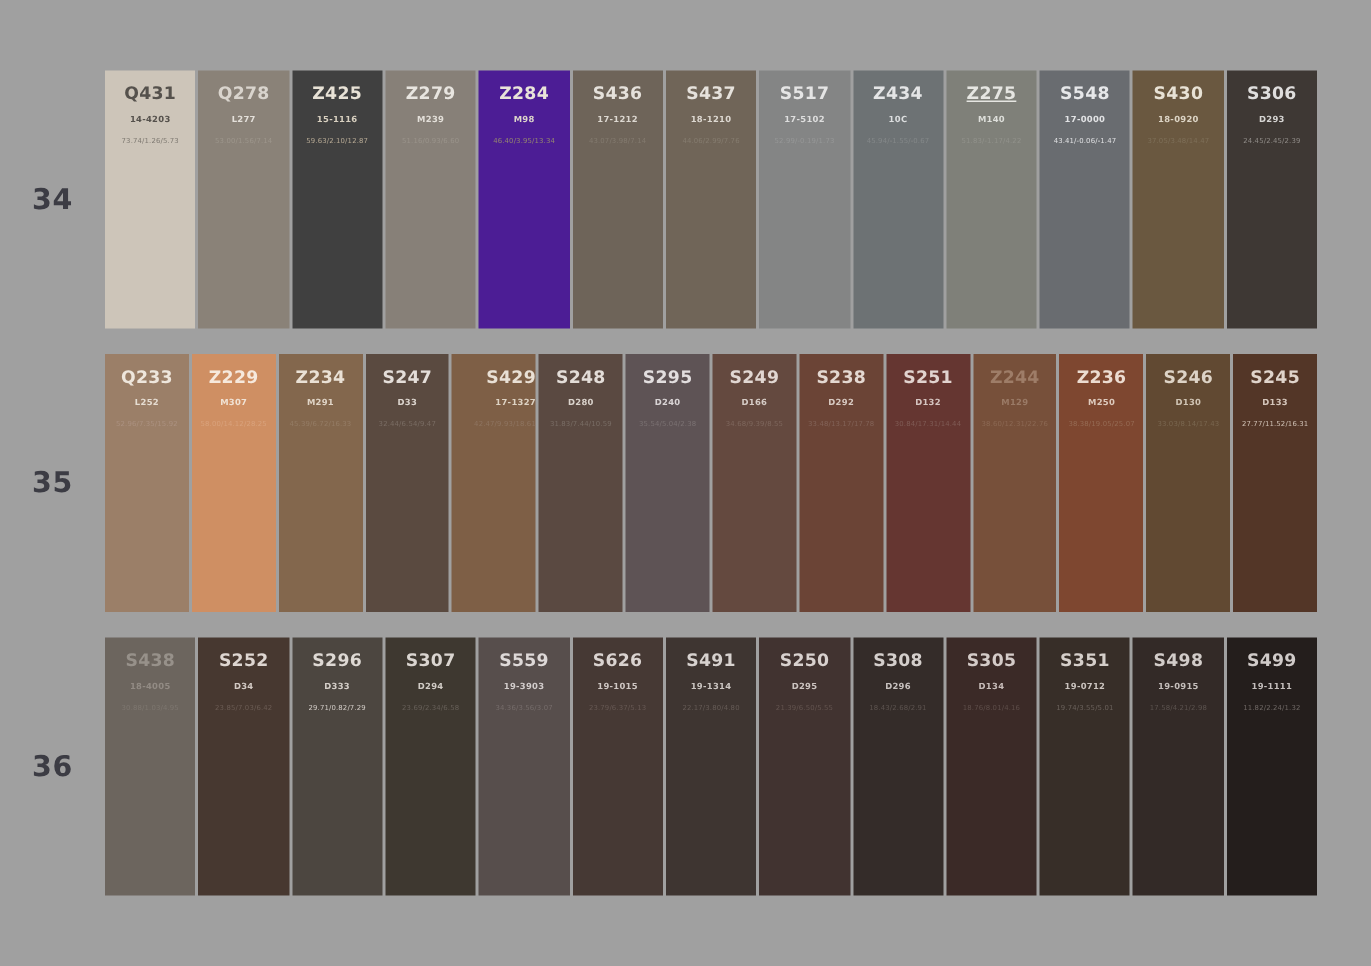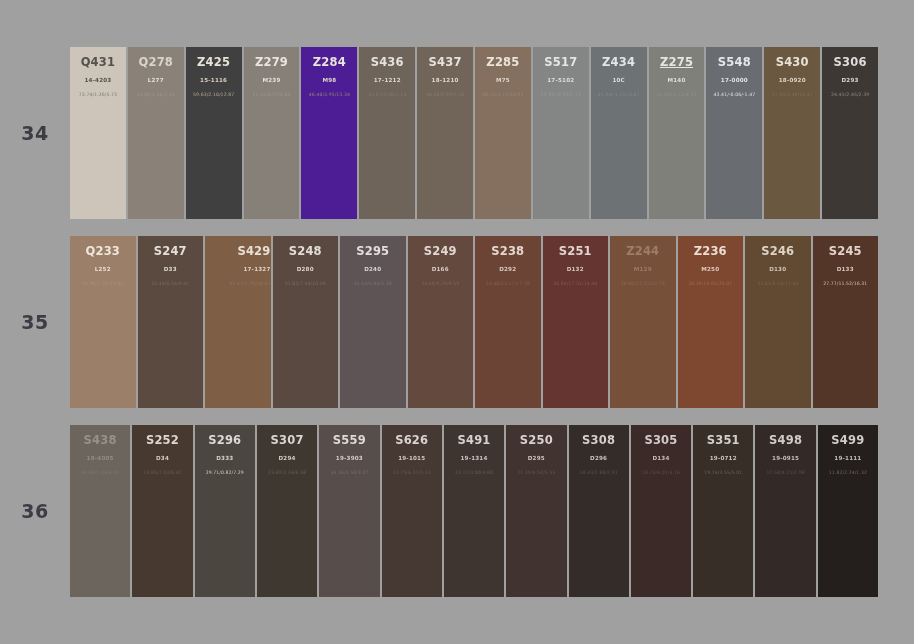--- a/index.html
+++ b/index.html
@@ -111,25 +111,20 @@
         <div class="swatch" style="background: rgb(110, 100, 89);">
           <div class="swatch-code" style="color: rgb(229, 225, 219);">S436</div>
           <div class="swatch-sub" style="color: rgb(221, 216, 209);">17-1212</div>
           <div class="swatch-lab" style="color: rgb(131, 122, 111);">43.07/3.98/7.14</div>
         </div>
         <div class="swatch" style="background: rgb(112, 101, 88);">
           <div class="swatch-code" style="color: rgb(230, 226, 220);">S437</div>
           <div class="swatch-sub" style="color: rgb(221, 216, 209);">18-1210</div>
           <div class="swatch-lab" style="color: rgb(133, 124, 111);">44.06/2.99/7.76</div>
         </div>
-        <div class="swatch" style="background: rgb(133, 112, 95);">
-          <div class="swatch-code" style="color: rgb(234, 228, 218);">Z285</div>
-          <div class="swatch-sub" style="color: rgb(222, 215, 204);">M75</div>
-          <div class="swatch-lab" style="color: rgb(152, 132, 114);">48.15/5.19/10.95</div>
-        </div>
         <div class="swatch" style="background: rgb(132, 133, 133);">
           <div class="swatch-code" style="color: rgb(229, 229, 229);">S517</div>
           <div class="swatch-sub" style="color: rgb(222, 222, 222);">17-5102</div>
           <div class="swatch-lab" style="color: rgb(150, 151, 151);">52.99/-0.19/1.73</div>
         </div>
         <div class="swatch" style="background: rgb(109, 114, 116);">
           <div class="swatch-code" style="color: rgb(228, 229, 230);">Z434</div>
           <div class="swatch-sub" style="color: rgb(220, 222, 223);">10C</div>
           <div class="swatch-lab" style="color: rgb(132, 136, 137);">45.94/-1.55/-0.67</div>
         </div>
@@ -156,20 +151,30 @@
       </div>
     </div>
     <div class="swatch-row" style="top: 236px; height: 172px;">
       <div class="row-label" style="color: rgb(60, 60, 68);">35</div>
       <div class="swatch-strip">
         <div class="swatch" style="background: rgb(155, 127, 104);">
           <div class="swatch-code" style="color: rgb(238, 230, 220);">Q233</div>
           <div class="swatch-sub" style="color: rgb(230, 221, 210);">L252</div>
           <div class="swatch-lab" style="color: rgb(171, 145, 128);">52.96/7.35/15.92</div>
         </div>
+        <div class="swatch" style="background: rgb(207, 143, 99);">
+          <div class="swatch-code" style="color: rgb(246, 233, 221);">Z229</div>
+          <div class="swatch-sub" style="color: rgb(240, 226, 212);">M307</div>
+          <div class="swatch-lab" style="color: rgb(217, 162, 124);">58.00/14.12/28.25</div>
+        </div>
+        <div class="swatch" style="background: rgb(131, 103, 77);">
+          <div class="swatch-code" style="color: rgb(234, 225, 213);">Z234</div>
+          <div class="swatch-sub" style="color: rgb(224, 213, 199);">M291</div>
+          <div class="swatch-lab" style="color: rgb(148, 124, 101);">45.39/6.72/16.33</div>
+        </div>
         <div class="swatch" style="background: rgb(90, 74, 64);">
           <div class="swatch-code" style="color: rgb(228, 222, 217);">S247</div>
           <div class="swatch-sub" style="color: rgb(220, 213, 206);">D33</div>
           <div class="swatch-lab" style="color: rgb(121, 108, 99);">32.44/6.54/9.47</div>
         </div>
         <div class="swatch" style="background: rgb(126, 95, 70); align-items: flex-end;">
           <div class="swatch-code" style="color: rgb(233, 224, 213);">S429</div>
           <div class="swatch-sub" style="color: rgb(222, 211, 196);">17-1327</div>
           <div class="swatch-lab" style="color: rgb(142, 116, 96);">42.47/9.93/18.61</div>
         </div>

